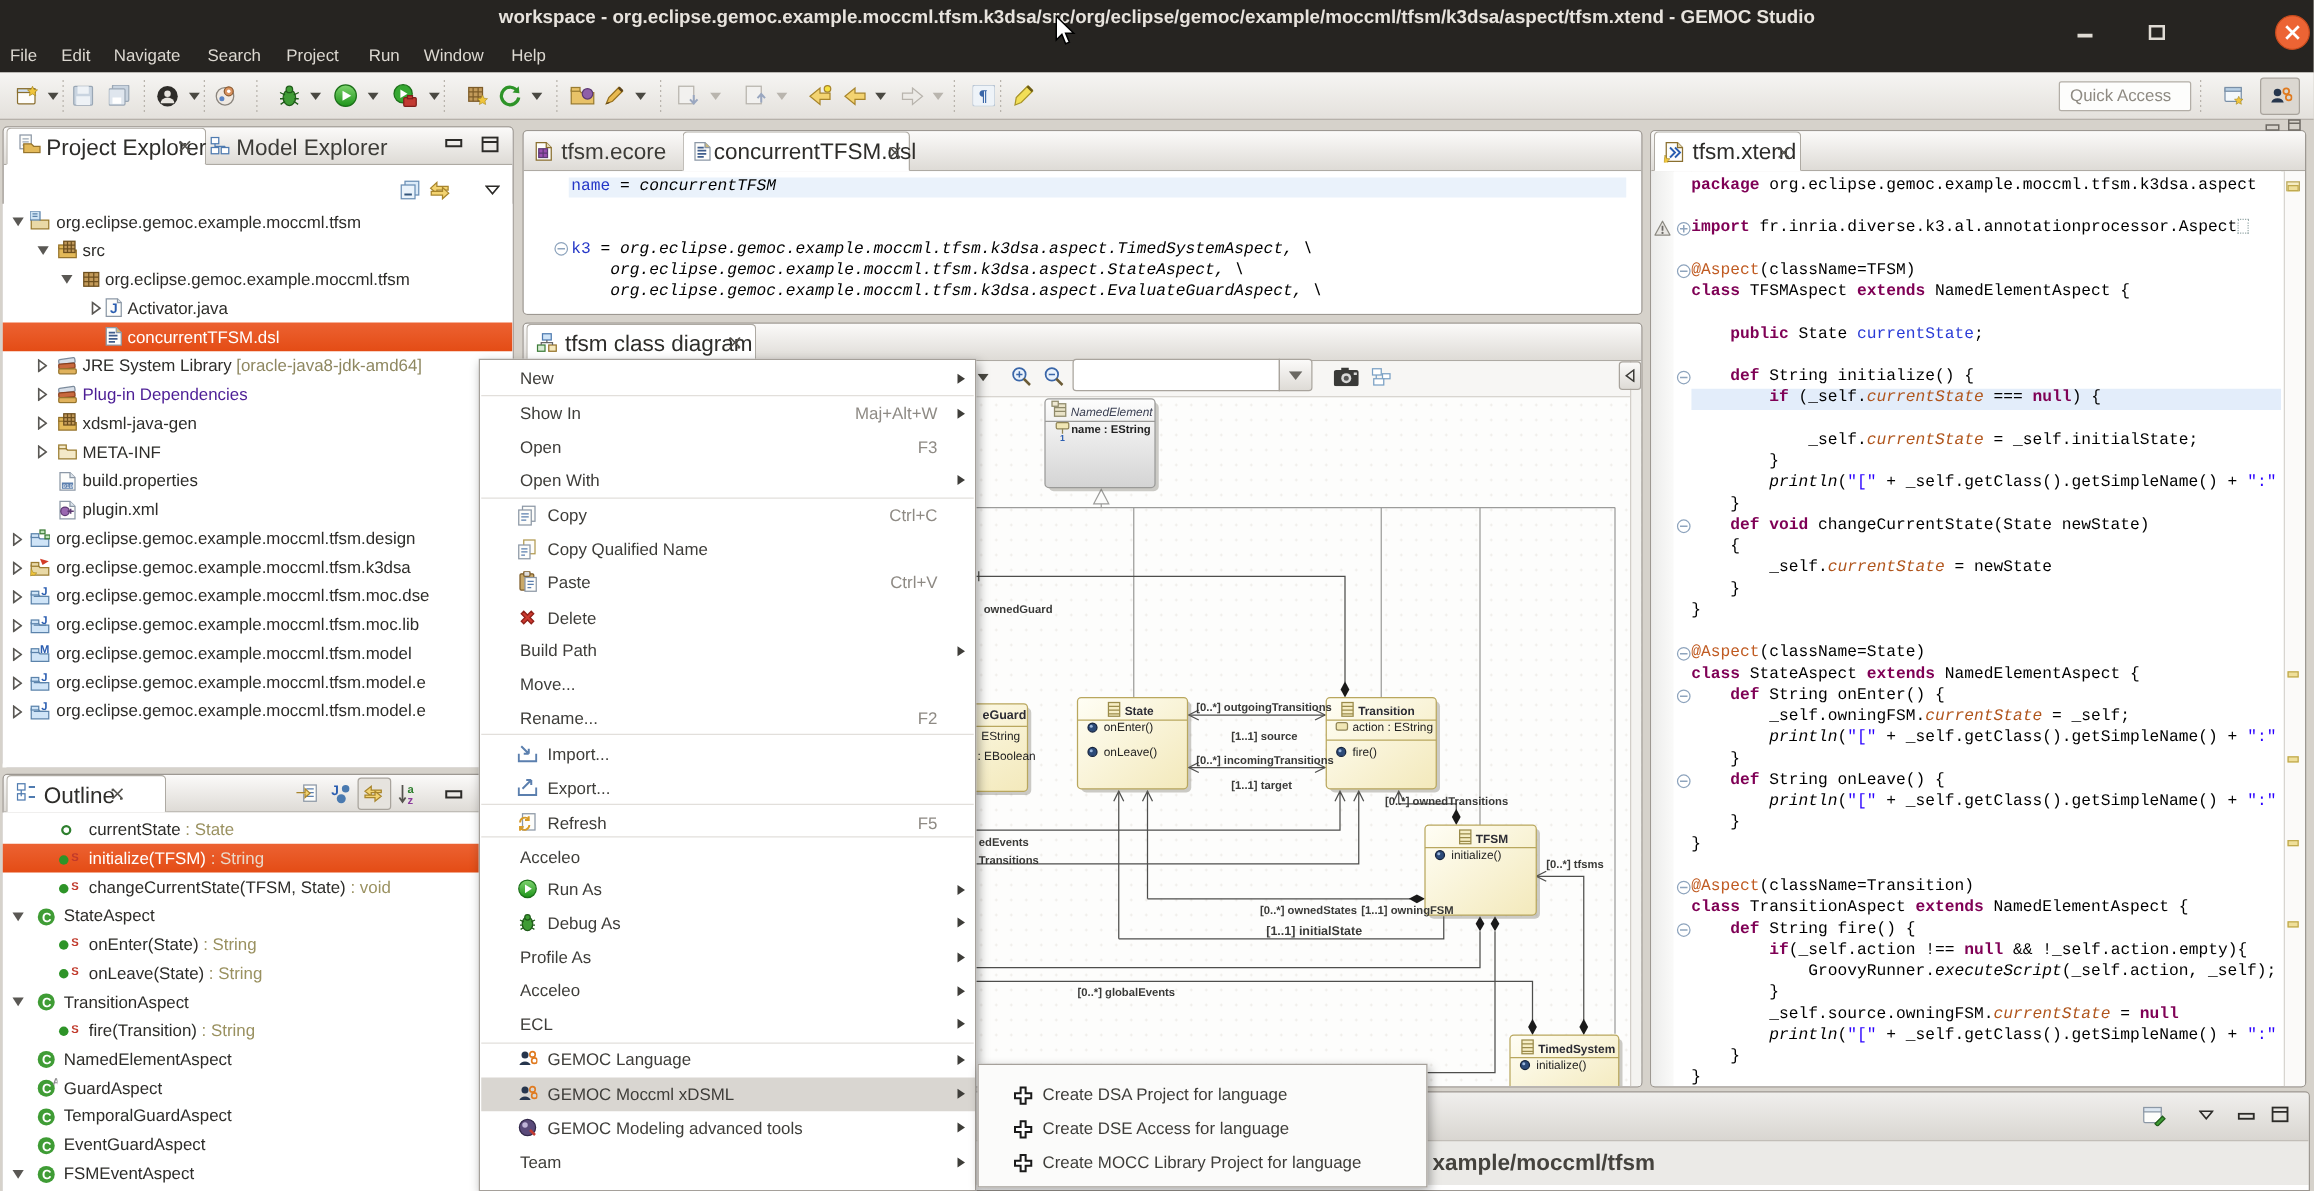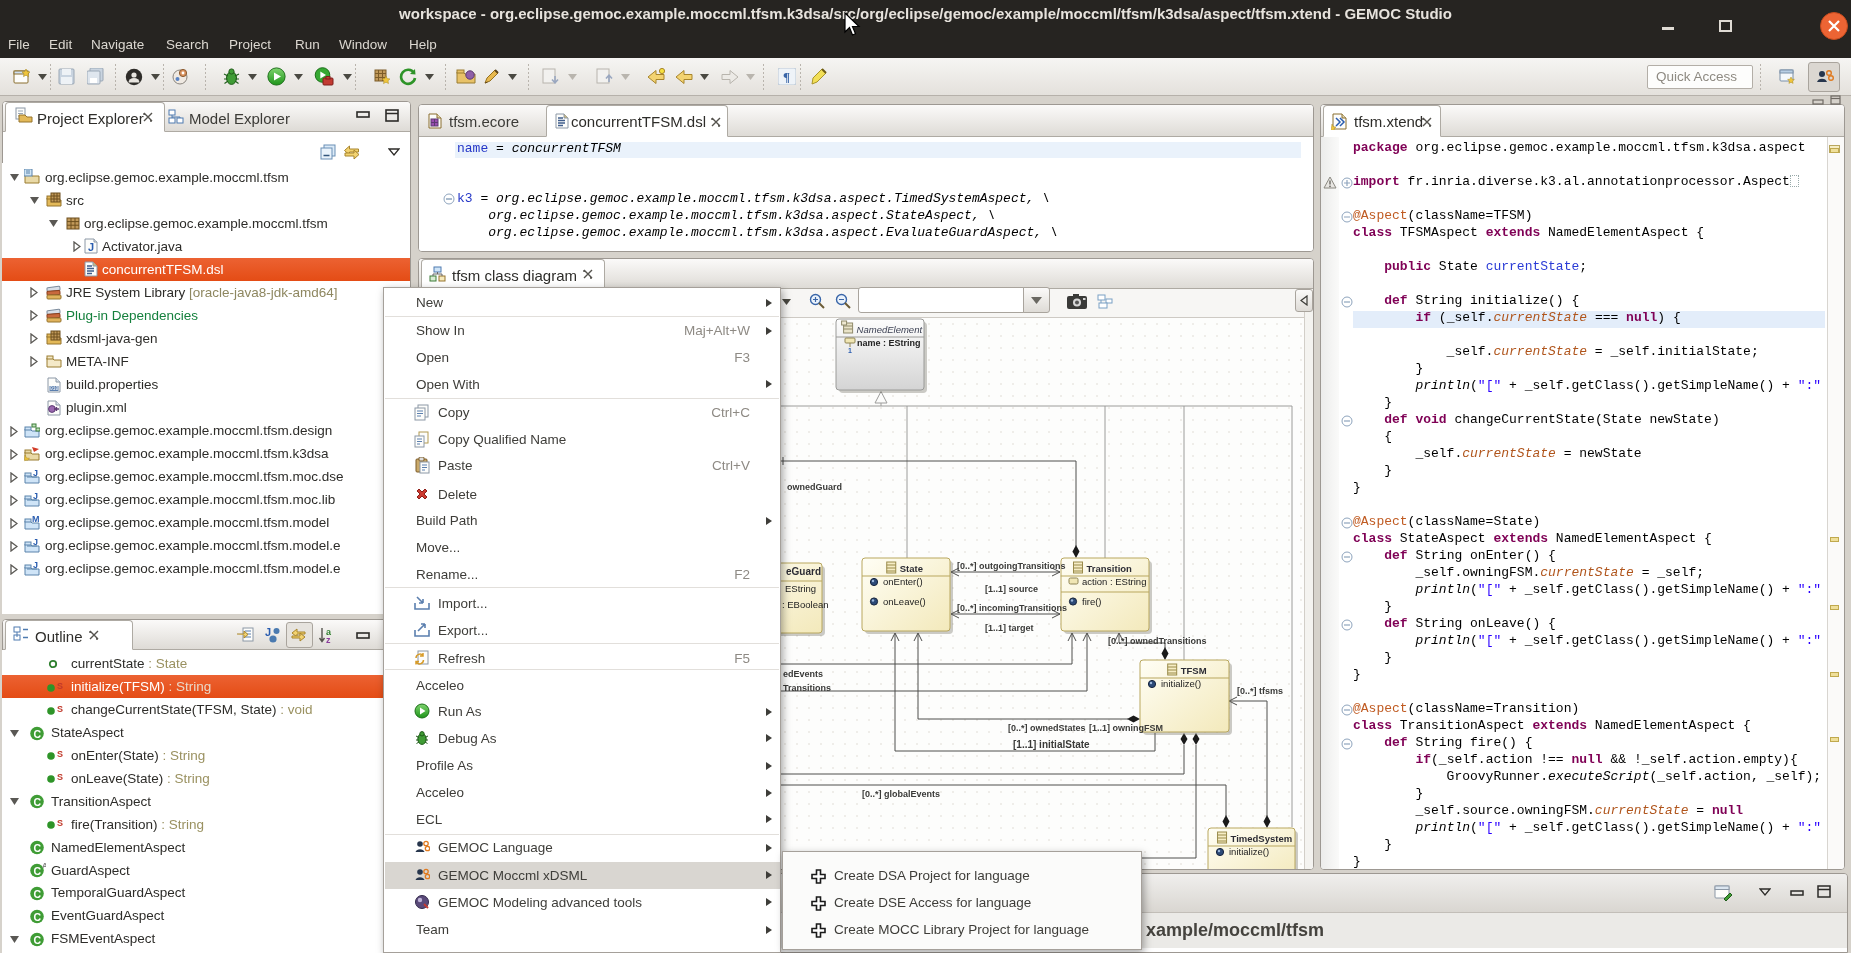--- a/index.html
+++ b/index.html
@@ -1,19 +1,19 @@
 <!DOCTYPE html>
 <html><head><meta charset="utf-8"><style>
 *{margin:0;padding:0;box-sizing:border-box}
 html,body{width:1851px;height:953px;overflow:hidden}
 body{position:relative;background:#d6d2cb;font-family:"Liberation Sans",sans-serif}
 .a{position:absolute}
 .panel{position:absolute;background:#fff;border:1px solid #9d9892;border-radius:4px;overflow:hidden}
 .tabbar{position:absolute;left:0;top:0;right:0;height:32px;background:linear-gradient(#fbfaf9,#dedbd6);border-bottom:1px solid #aeaaa3}
-.tab{position:absolute;top:0;height:32px;display:flex;align-items:center;font-size:15px;color:#3c3b37;white-space:nowrap}
+.tab{position:absolute;top:0;height:32px;display:flex;align-items:center;font-size:18px;color:#3c3b37;white-space:nowrap}
 .atab{background:#fff;border:1px solid #aeaaa3;border-bottom:1px solid #fff;border-radius:4px 4px 0 0;top:0}
 .row{position:absolute;height:23px;display:flex;align-items:center;font-size:13.5px;color:#2d2c29;white-space:pre}
 .cl{position:absolute;font:13px "Liberation Mono",monospace;white-space:pre;color:#000}
 .k{color:#7f0055;font-weight:bold}
 .an{color:#c05b22}
 .fl{color:#2a3bd6}
 .sc{color:#b0551c;font-style:italic}
 .it{font-style:italic}
 .st{color:#2a00ff}
 .dk{color:#2436c7}
@@ -286,21 +286,21 @@
     </svg>
 <div class="row" style="left:64px;top:117.8px;color:#2d2c29">JRE System Library <span style="color:#8e8760">[oracle-java8-jdk-amd64]</span></div>
 <svg class="a" style="left:27px;top:147.3px" width="9" height="11">
       <path d="M2 1 L2 10 L8 5.5 Z" fill="none" stroke="#5a5854" stroke-width="1.3"></path>
     </svg>
 <svg class="a" style="left:44px;top:144.3px" width="16" height="16">
       <rect x="1" y="3" width="13" height="4" rx="1" fill="#d8dfe8" stroke="#7c8b9c" transform="rotate(-8 7 5)"></rect>
       <rect x="1" y="7" width="13" height="4" rx="1" fill="#c8693e" stroke="#8a3f1d" transform="rotate(-4 7 9)"></rect>
       <rect x="1" y="11" width="14" height="4" rx="1" fill="#e0b25c" stroke="#96742c"></rect>
     </svg>
-<div class="row" style="left:64px;top:140.8px;color:#15803d">Plug-in Dependencies</div>
+<div class="row" style="left:64px;top:140.8px;color:#4c1d95">Plug-in Dependencies</div>
 <svg class="a" style="left:27px;top:170.35px" width="9" height="11">
       <path d="M2 1 L2 10 L8 5.5 Z" fill="none" stroke="#5a5854" stroke-width="1.3"></path>
     </svg>
 <svg class="a" style="left:44px;top:167.3px" width="16" height="16">
       <path d="M1 6 L6 6 L8 8 L15 8 L15 14 L1 14 Z" fill="#e3b959" stroke="#96742c"></path>
       <rect x="1" y="4" width="6" height="3" fill="#e3b959" stroke="#96742c"></rect>
       <rect x="5" y="1" width="9" height="9" fill="#c29a5a" stroke="#6d4f1e"></rect>
       <path d="M5 4 h9 M5 7 h9 M8 1 v9 M11 1 v9" stroke="#6d4f1e"></path>
     </svg>
 <div class="row" style="left:64px;top:163.8px;color:#2d2c29">xdsml-java-gen</div>

